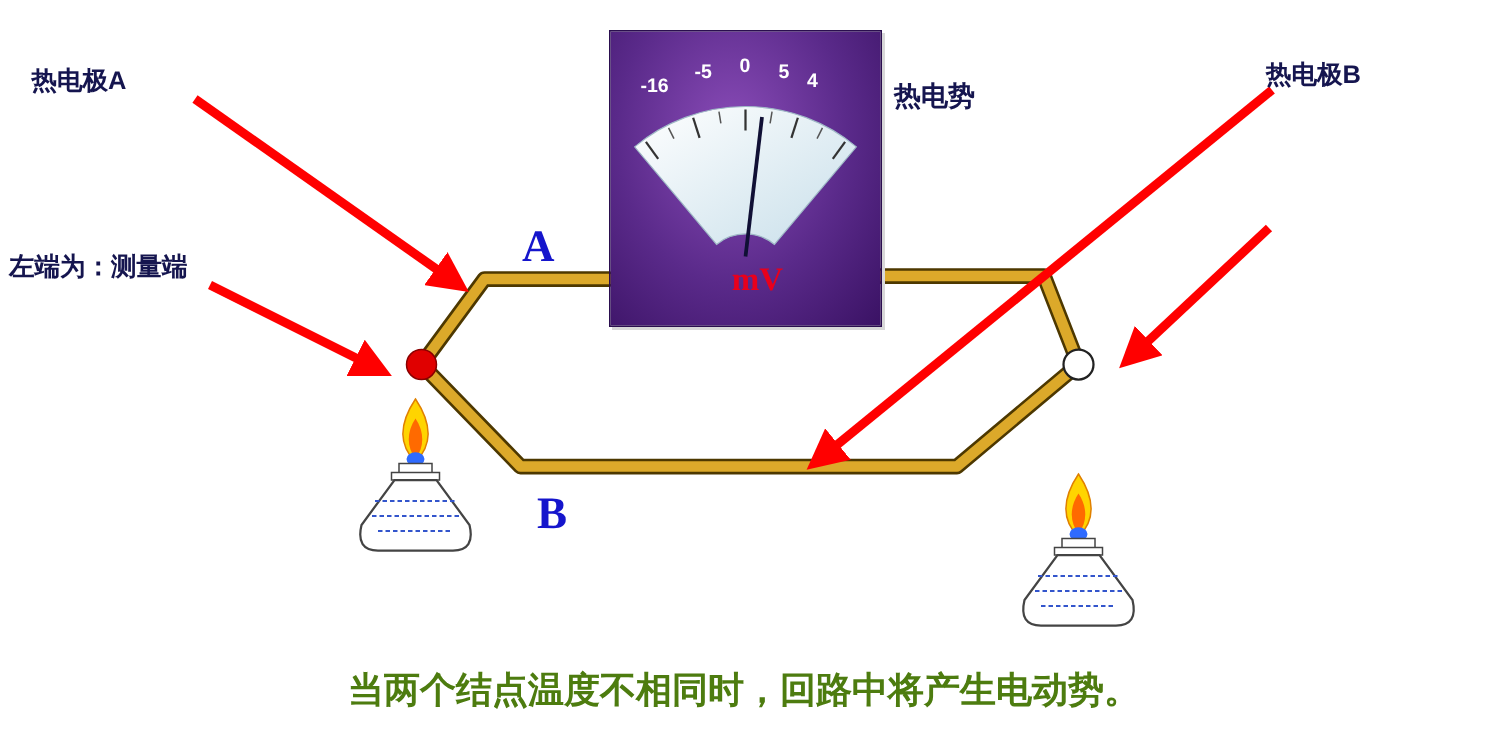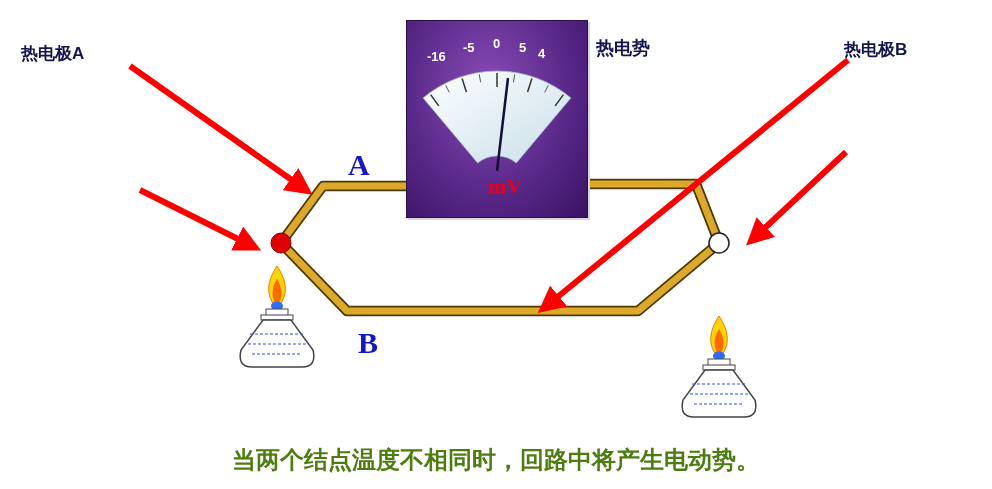--- a/index.html
+++ b/index.html
@@ -125,19 +125,20 @@
     </svg>
     <span class="scale-num" style="left:20px;top:28px">-16</span>
     <span class="scale-num" style="left:56px;top:19px">-5</span>
     <span class="scale-num" style="left:86px;top:15px">0</span>
     <span class="scale-num" style="left:112px;top:19px">5</span>
     <span class="scale-num" style="left:131px;top:25px">4</span>
     <div class="mv">mV</div>
   </div>
 
   <div class="label" style="left:21px;top:42px">热电极A</div>
-  <div class="label" style="left:596px;top:36px;font-size:18px">热电势</div>
+  <div class="label" style="left:6px;top:166px">左端为：测量端</div>
+  <div class="label" style="left:596px;top:52px;font-size:18px">热电势</div>
   <div class="label" style="left:844px;top:38px">热电极B</div>
   <div class="blue-letter" style="left:348px;top:148px">A</div>
   <div class="blue-letter" style="left:358px;top:326px">B</div>
 
   <div class="caption">当两个结点温度不相同时，回路中将产生电动势。</div>
 </div>
 
 </body></html>

